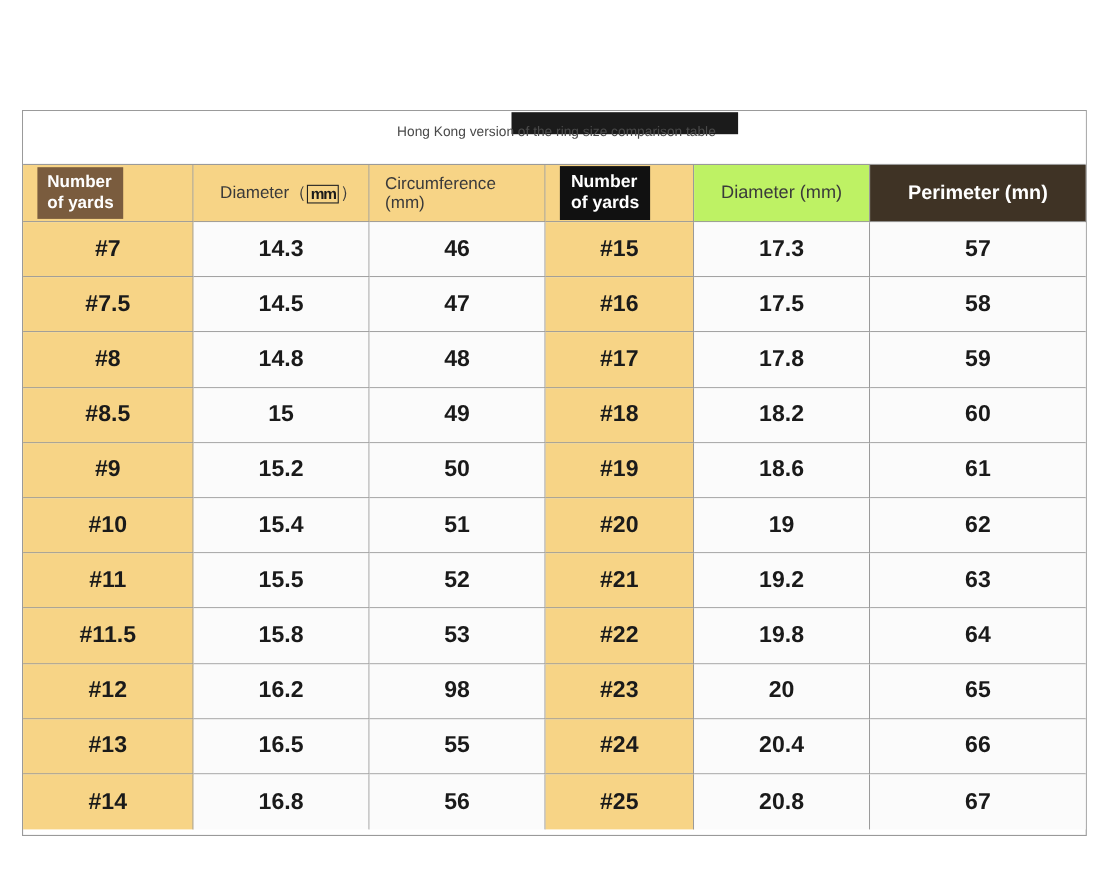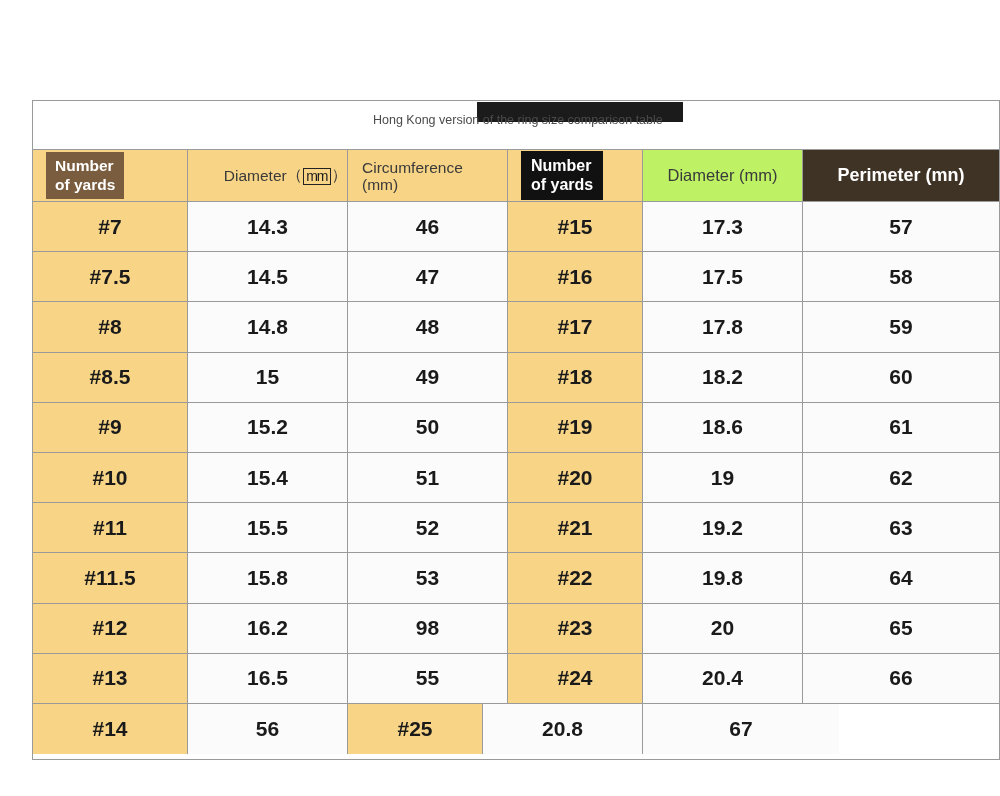--- a/index.html
+++ b/index.html
@@ -14,21 +14,21 @@
   #page {
     position: relative;
     width: 1000px;
     height: 796px;
     background: #ffffff;
     overflow: hidden;
   }
   
   #table-frame {
     position: absolute;
-    left: 32px;
+    left: 20px;
     top: 100px;
     width: 968px;
     height: 660px;
     border: 1px solid #9a9a9a;
     background: #ffffff;
   }
   
   #title-band {
     position: relative;
     height: 49px;
@@ -114,33 +114,33 @@
     display: inline-block;
     background: #111111;
     color: #ffffff;
     font-size: 16px;
     font-weight: bold;
     line-height: 19px;
     padding: 5px 10px 6px 10px;
     text-align: left;
   }
   .hdr-diam {
-    justify-content: flex-end;
+    justify-content: center;
     padding-left: 14px;
   }
   .diam-label {
     font-size: 15.5px;
     color: #3a3a3a;
     font-weight: normal;
   }
   .mm-box {
     display: inline-block;
     border: 1.5px solid #222;
     font-size: 14px;
-    font-weight: normal;
+    font-weight: bold;
     padding: 0 2px;
     margin: 0 1px;
     letter-spacing: -1px;
     line-height: 15px;
     position: relative;
     top: 1px;
   }
   .hdr-circ {
     justify-content: flex-start;
     padding-left: 14px;
@@ -269,20 +269,21 @@
         <div class="row">
           <div class="cell c0 yard-cell">#13</div>
           <div class="cell c1 val-cell">16.5</div>
           <div class="cell c2 val-cell">55</div>
           <div class="cell c3 yard-cell">#24</div>
           <div class="cell c4 val-cell">20.4</div>
           <div class="cell c5 val-cell">66</div>
         </div>
         <div class="row">
           <div class="cell c0 yard-cell">#14</div>
+          <div class="cell c1 val-cell">16.8</div>
           <div class="cell c2 val-cell">56</div>
           <div class="cell c3 yard-cell">#25</div>
           <div class="cell c4 val-cell">20.8</div>
           <div class="cell c5 val-cell">67</div>
         </div>
       </div>
 
   </div>
 </div>
 

